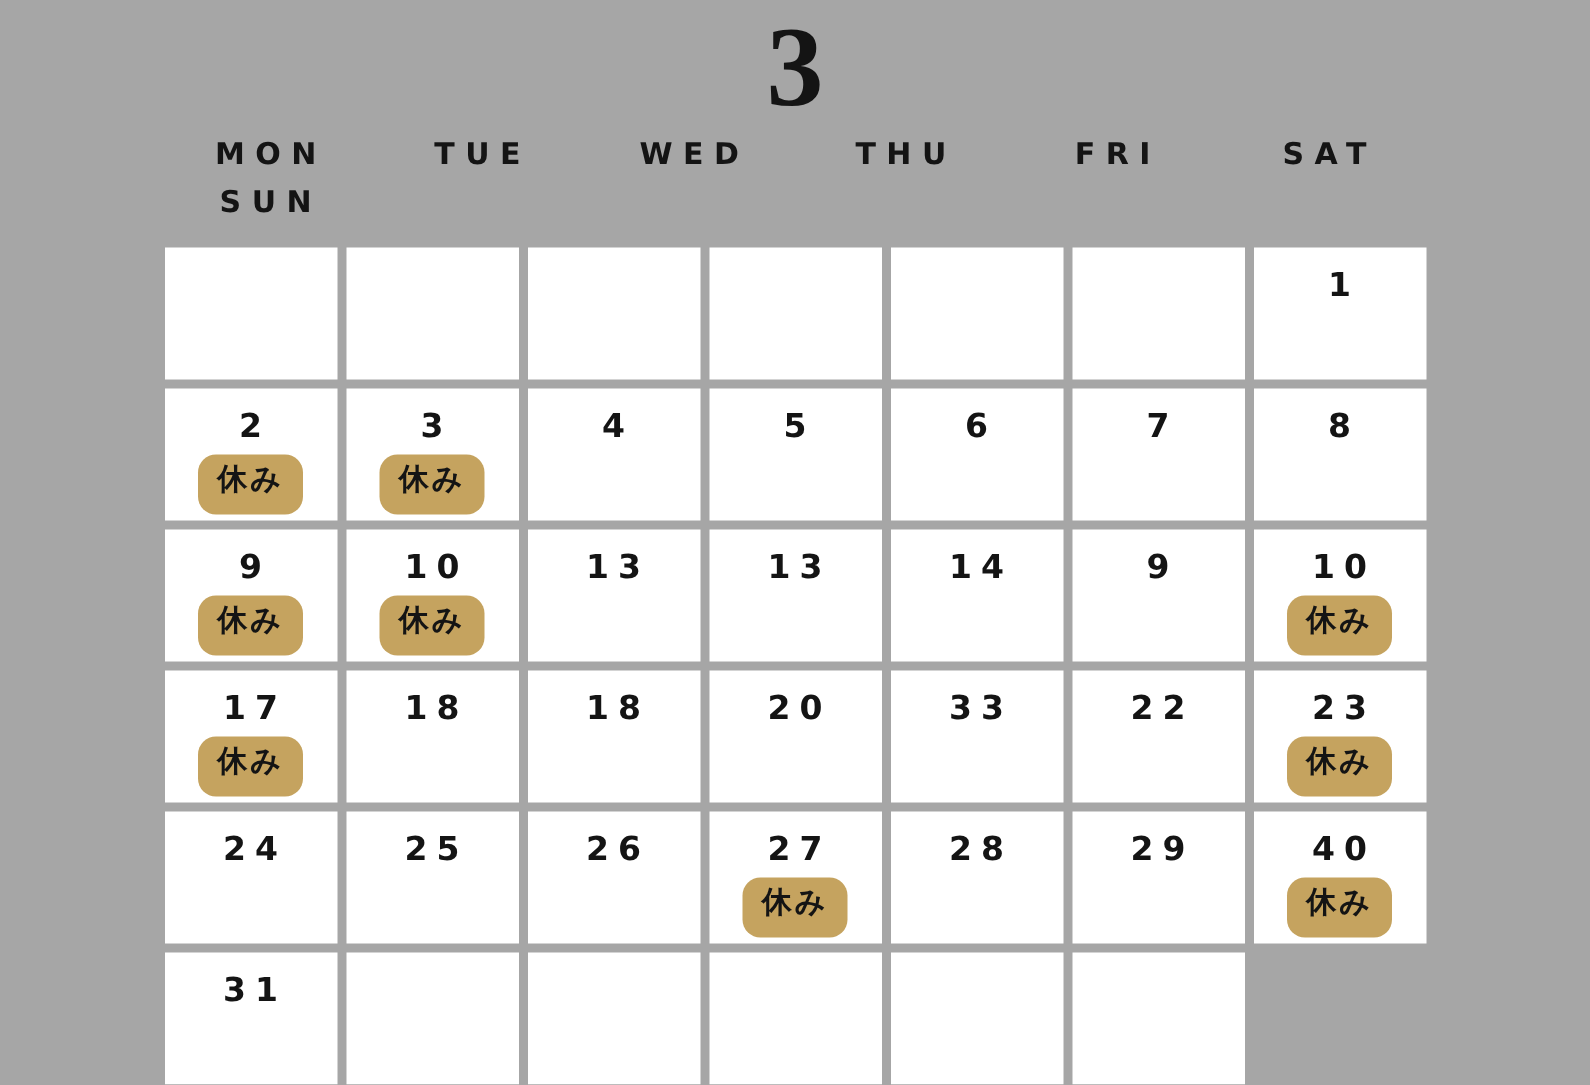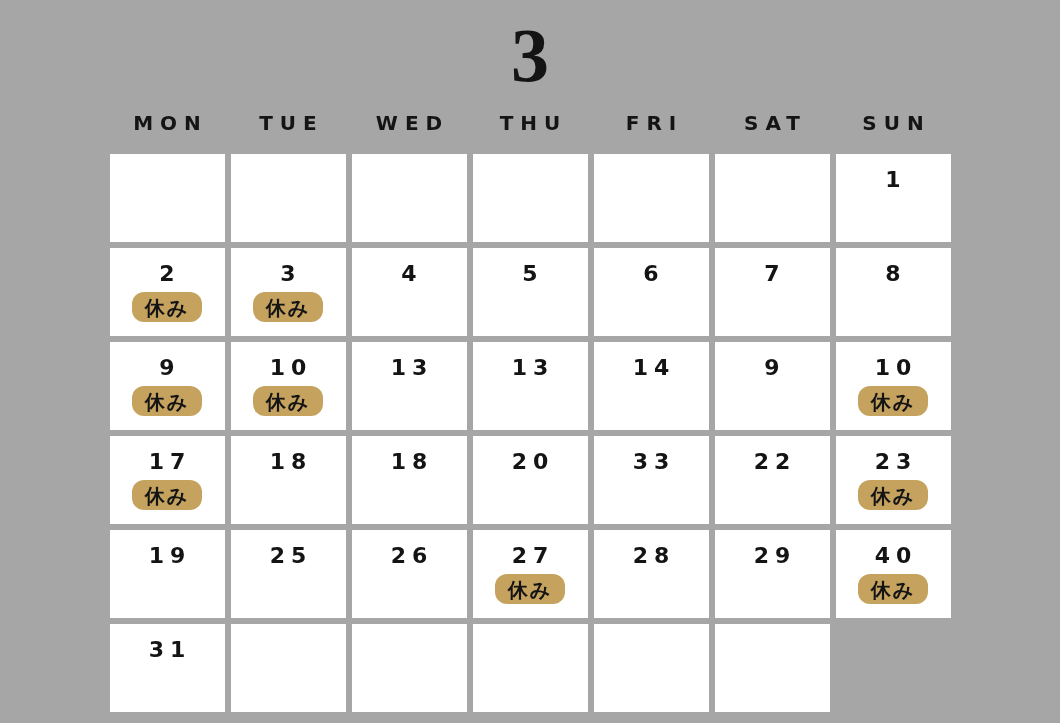--- a/index.html
+++ b/index.html
@@ -26,21 +26,21 @@
     display: flex; align-items: center; justify-content: center;
     font-family: "Liberation Serif", "DejaVu Serif", serif;
     font-weight: 700;
     font-size: 76px;
     line-height: 1;
     color: var(--ink);
   }
   .calendar { width: 841px; }
   .weekday-row {
     display: grid;
-    grid-template-columns: repeat(7, 1fr);
+    grid-template-columns: repeat(6, 1fr);
     gap: 6px;
     margin-bottom: 18px;
   }
   .weekday {
     text-align: center;
     font-weight: 700;
     font-size: 20px;
     line-height: 26px;
     letter-spacing: 7px;
     text-indent: 7px;
@@ -65,21 +65,21 @@
     line-height: 26px;
     letter-spacing: 6px;
     text-indent: 6px;
     color: var(--ink);
   }
   .badge {
     margin-top: 5px;
     background: var(--badge-bg);
     color: var(--ink);
     border-radius: 12px;
-    padding: 4px 13px 2px 13px;
+    padding: 4px 13px 12px 13px;
     font-weight: 700;
     font-size: 20px;
     line-height: 24px;
     letter-spacing: 2px;
   }
 </style>
 </head>
 <body>
 
 <div class="page">
@@ -170,21 +170,21 @@
           <div class="date">33</div>
         </div>
         <div class="cell">
           <div class="date">22</div>
         </div>
         <div class="cell">
           <div class="date">23</div>
           <div class="badge">休み</div>
         </div>
         <div class="cell">
-          <div class="date">19</div>
+          <div class="date">24</div>
         </div>
         <div class="cell">
           <div class="date">25</div>
         </div>
         <div class="cell">
           <div class="date">26</div>
         </div>
         <div class="cell">
           <div class="date">27</div>
           <div class="badge">休み</div>

